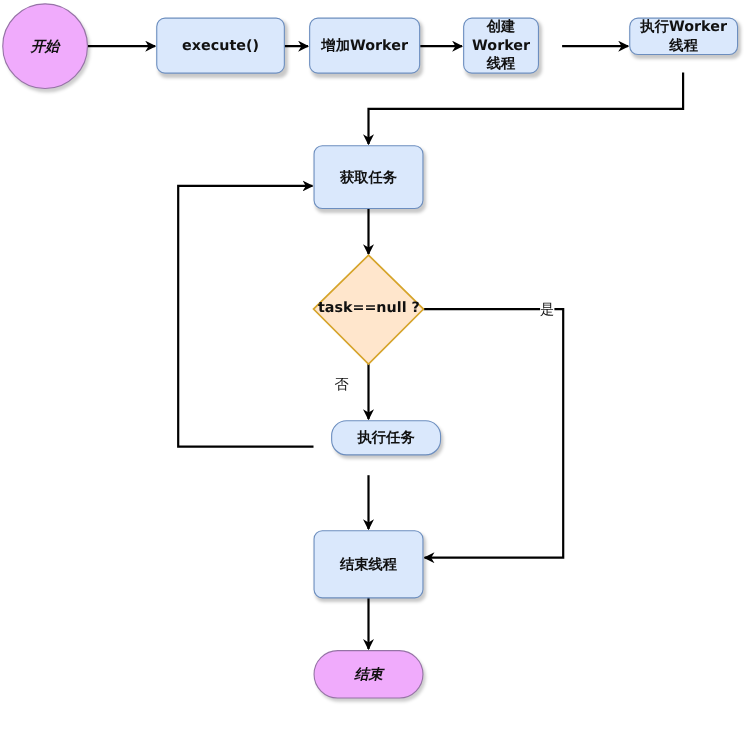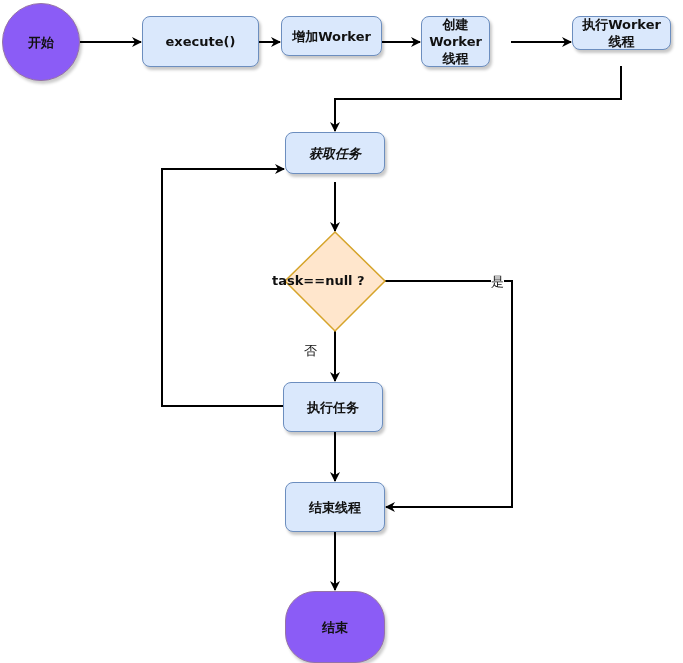--- a/index.html
+++ b/index.html
@@ -3,21 +3,21 @@
 <meta charset="utf-8">
 <style>
   html, body { margin:0; padding:0; background:#ffffff; }
   body { width:683px; height:663px; position:relative; overflow:hidden;
          font-family: "DejaVu Sans", "Liberation Sans", sans-serif; }
   svg { position:absolute; left:0; top:0; }
   .node { position:absolute; box-sizing:border-box; display:flex; align-items:center; justify-content:center;
           text-align:center; font-size:13px; font-weight:bold; color:#111; line-height:17px; }
   .proc { background:#dae8fc; border:1.5px solid #6c8ebf; border-radius:8px;
           box-shadow:2px 3px 3px rgba(0,0,0,0.22); }
-  .term { background:#8b5cf6; border:1.5px solid #9673a6; box-shadow:2px 3px 3px rgba(0,0,0,0.2); }
+  .term { background:#f0abfc; border:1.5px solid #9673a6; box-shadow:2px 3px 3px rgba(0,0,0,0.2);font-style:italic; }
   .lbl { position:absolute; font-size:13px; color:#111; background:#fff; line-height:15px; }
   .dtext { position:absolute; font-size:13px; font-weight:bold; color:#111; }
 </style>
 </head>
 <body>
 
 <svg width="683" height="663">
   <defs>
     <marker id="arr" markerWidth="10" markerHeight="10" refX="9" refY="5" orient="auto" markerUnits="userSpaceOnUse">
       <path d="M0,0 L10,5 L0,10 L3,5 Z" fill="#000"></path>
@@ -40,46 +40,46 @@
 </svg>
 
 <div class="node term" style="left:2px;top:3px;width:78px;height:78px;border-radius:50%;">
   <span>开始</span>
 </div>
 
 <div class="node proc" style="left:142px;top:16px;width:117px;height:51px;">
   <span>execute()</span>
 </div>
 
-<div class="node proc" style="left:281px;top:16px;width:101px;height:40px;">
+<div class="node proc" style="left:281px;top:16px;width:101px;height:51px;">
   <span>增加Worker</span>
 </div>
 
 <div class="node proc" style="left:421px;top:16px;width:69px;height:51px;white-space:pre-line;align-items:center;">
   <span>创建Worker
 线程</span>
 </div>
 
 <div class="node proc" style="left:572px;top:16px;width:99px;height:34px;white-space:pre-line;">
   <span>执行Worker
 线程</span>
 </div>
 
-<div class="node proc" style="left:285px;top:132px;width:100px;height:42px;font-style:italic;">
+<div class="node proc" style="left:285px;top:132px;width:100px;height:58px;">
   <span>获取任务</span>
 </div>
 
-<div class="dtext" style="left:272px;top:273px;text-align:center;">task==null ?</div>
+<div class="dtext" style="left:289px;top:273px;text-align:center;">task==null ?</div>
 
 <div class="lbl" style="left:491px;top:274px;">是</div>
 <div class="lbl" style="left:304px;top:343px;">否</div>
 
-<div class="node proc" style="left:283px;top:382px;width:100px;height:50px;">
+<div class="node proc" style="left:301px;top:382px;width:100px;height:32px;border-radius:14px;">
   <span>执行任务</span>
 </div>
 
-<div class="node proc" style="left:285px;top:482px;width:100px;height:50px;">
+<div class="node proc" style="left:285px;top:482px;width:100px;height:62px;">
   <span>结束线程</span>
 </div>
 
-<div class="node term" style="left:285px;top:591px;width:100px;height:72px;border-radius:30px;">
+<div class="node term" style="left:285px;top:591px;width:100px;height:44px;border-radius:30px;">
   <span>结束</span>
 </div>
 
 </body></html>

